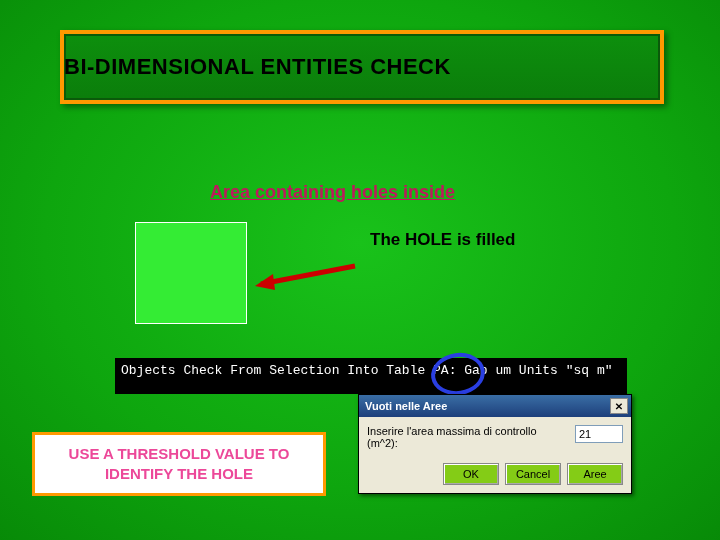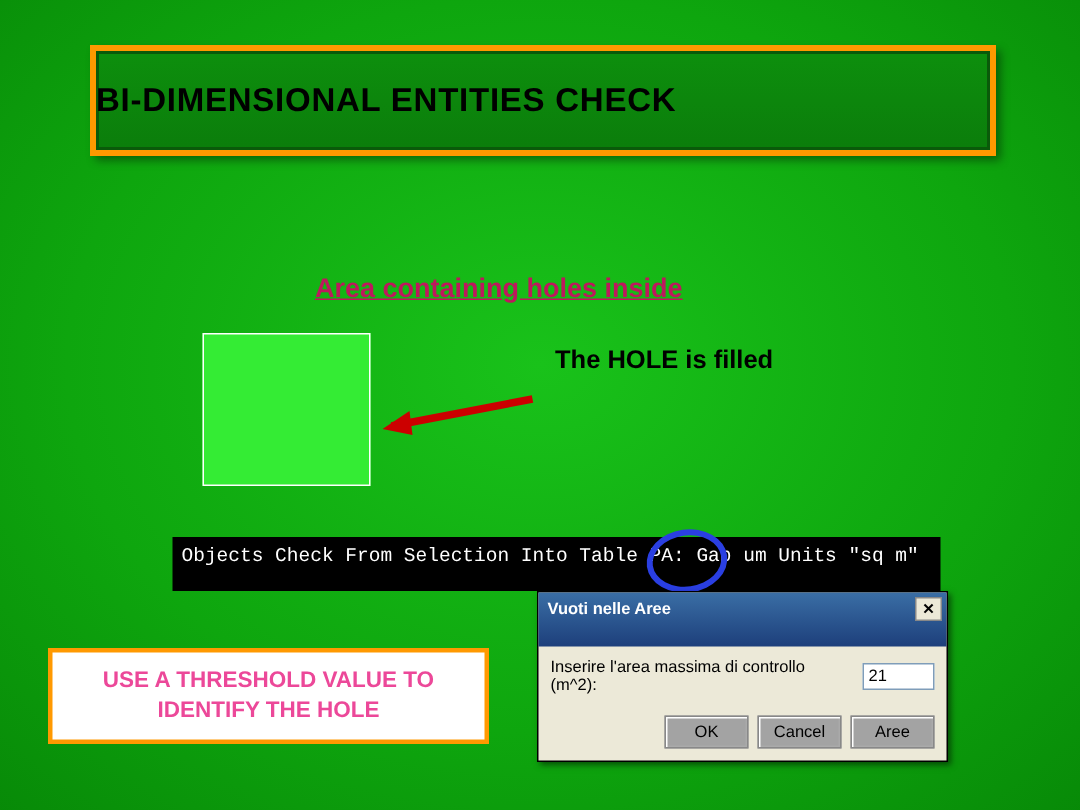--- a/index.html
+++ b/index.html
@@ -40,35 +40,35 @@
     pointer-events:none;
   }
   .dialog{
     position:absolute;left:358px;top:394px;width:272px;
     background:#ece9d8;border:1px solid #000;box-shadow:2px 2px 4px rgba(0,0,0,.5);
     font-family:Tahoma,Arial,sans-serif;font-size:11px;color:#000;
   }
   .dialog .titlebar{
     background:linear-gradient(#3a6ea5,#1d3f7b);color:#fff;font-weight:bold;
     display:flex;align-items:center;justify-content:space-between;
-    padding:2px 3px 16px 6px;height:18px;
+    padding:2px 3px 2px 6px;height:18px;
   }
   .dialog .titlebar .xbtn{
     width:16px;height:14px;background:#ece9d8;border:1px solid #888;
     display:flex;align-items:center;justify-content:center;font-size:10px;font-weight:bold;color:#000;
   }
   .dialog .body{padding:8px 8px 4px 8px}
-  .dialog .row{display:flex;align-items:center;gap:18px;margin-bottom:10px}
+  .dialog .row{display:flex;gap:18px;margin-bottom:10px}
   .dialog .row label{flex:1}
   .dialog .row input{
     width:40px;height:16px;border:1px solid #7f9db9;background:#fff;font-size:11px;padding:0 3px;
   }
   .dialog .btnrow{display:flex;gap:6px;justify-content:flex-end;padding:0 8px 8px 0}
   .dialog .btn{
-    min-width:54px;height:20px;border:1px solid #888;background:#a3a3a3;
+    min-width:54px;height:20px;border:1px solid #888;background:#84cc16;
     box-shadow:inset 1px 1px 0 #fff, inset -1px -1px 0 #aaa;
     font-size:11px;display:flex;align-items:center;justify-content:center;
   }
   .threshold-box{
     position:absolute;left:32px;top:432px;width:288px;height:58px;
     background:#fff;border:3px solid #ff9900;
     display:flex;align-items:center;text-align:center;
     font-weight:bold;font-size:15px;color:#ec4899;line-height:1.35;
   }
 </style>

